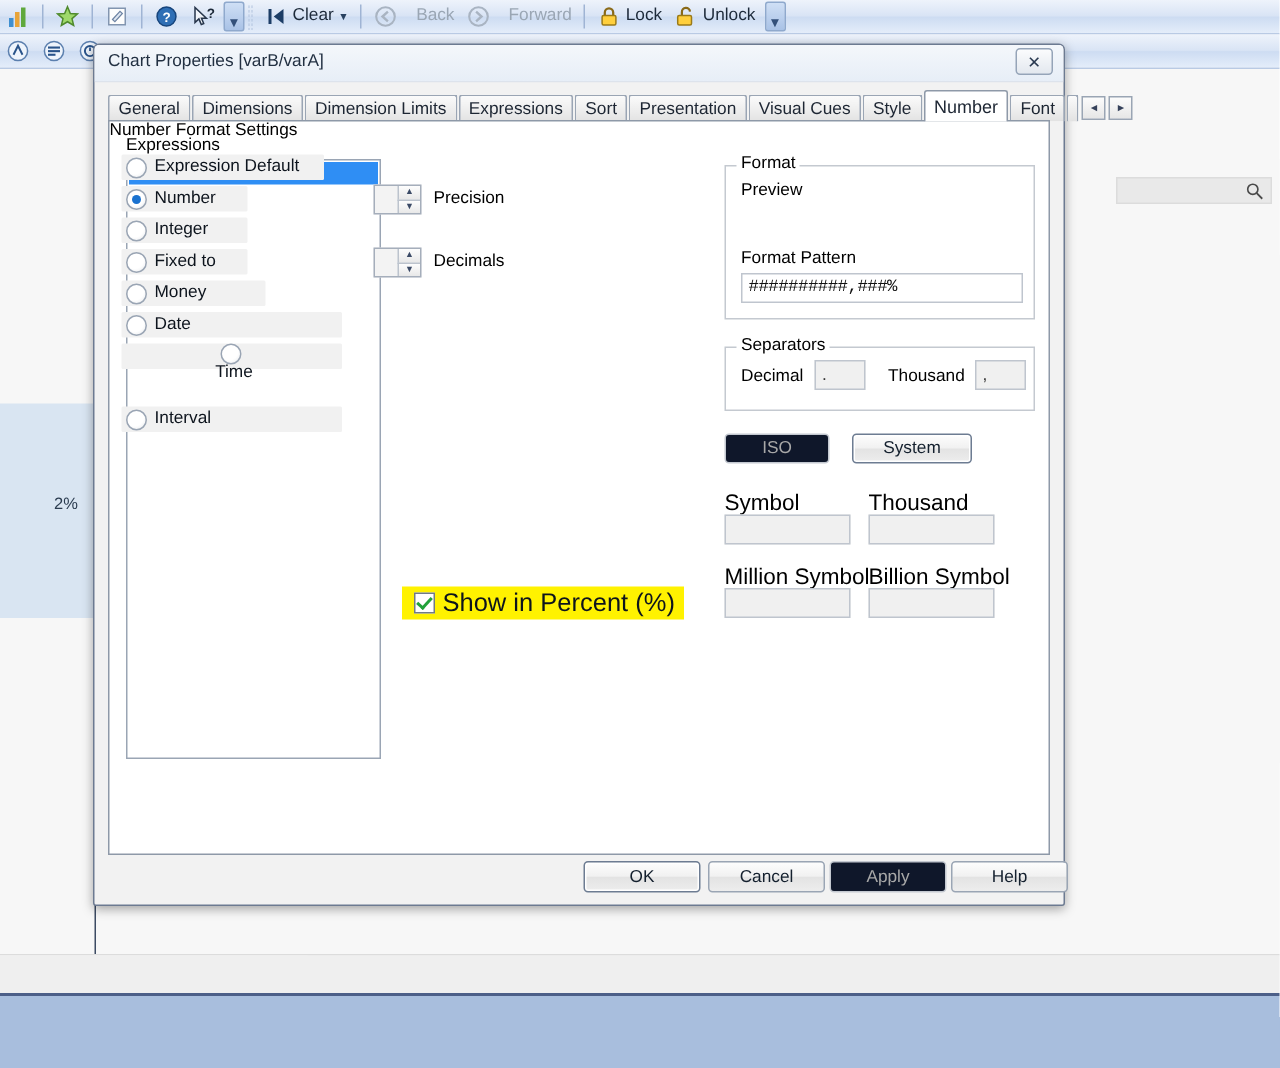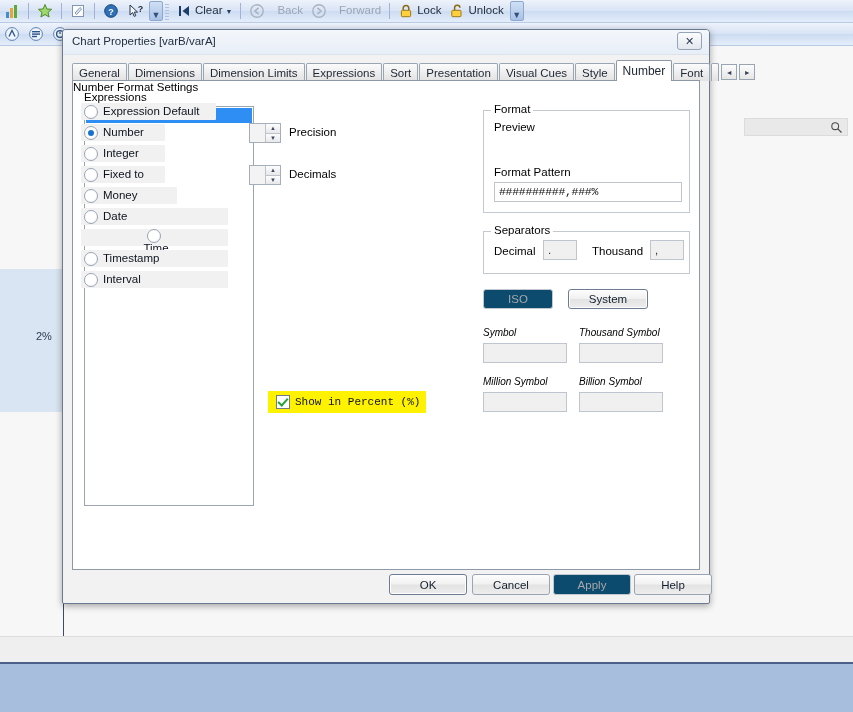--- a/index.html
+++ b/index.html
@@ -374,21 +374,21 @@
   }
   #percent-cb::after {
     content: "";
     position: absolute;
     left: 3px; top: 0px;
     width: 4px; height: 8px;
     border: solid #22a13a;
     border-width: 0 2px 2px 0;
     transform: rotate(42deg);
   }
-  #percent-label { font-size: 11px; color: #0d141d; font-family: Liberation Mono, monospace; }
+  #percent-label { font-size: 17px; color: #0d141d; }
 
   
   #grp-format {
     top: 29px; left: 410px;
     width: 207px; height: 103px;
     background: #ffffff;
   }
   #grp-separators {
     top: 150px; left: 410px;
     width: 207px; height: 43px;
@@ -435,27 +435,27 @@
     border: 1px solid #9aa5b4;
     border-radius: 3px;
     background: linear-gradient(to bottom,#fdfdfd 0%,#f1f1f1 48%,#e3e3e3 52%,#ededed 100%);
     font-size: 11.5px;
     color: #14202e;
     display: flex;
     align-items: center;
     justify-content: center;
     box-sizing: border-box;
   }
-  .btn.disabled { color: #a8a8a8; border-color: #c3c8d0; background: #0c4a6e; }
+  .btn.disabled { color: #a8a8a8; border-color: #c3c8d0; background: #0f172a; }
   .btn.default { border-color: #6d7c92; box-shadow: inset 0 0 0 1px #ffffff; }
 
   #iso-btn   { top: 208px; left: 410px; width: 70px; height: 20px; }
   #system-btn{ top: 208px; left: 495px; width: 80px; height: 20px; }
 
-  .sym-label { position: absolute; font-size: 10px; color: #000; font-style: italic; }
+  .sym-label { position: absolute; font-size: 15px; color: #000; }
   .sym-box {
     position: absolute;
     width: 84px; height: 20px;
     border: 1px solid #bfc5ce;
     background: #f0f0f0;
     box-sizing: border-box;
   }
 
   
   #dialog-footer {
@@ -690,24 +690,20 @@
       <div class="radio-row" style="top:127px; width:147px;">
         <span class="rb"></span>
         <span class="rlabel">Date</span>
       </div>
 
       <div class="radio-row" style="top:148px; width:147px;flex-direction:column;">
         <span class="rb"></span>
         <span class="rlabel">Time</span>
       </div>
 
-      <div class="radio-row" style="top:169px; width:147px;">
-        <span class="rb"></span>
-        <span class="rlabel">Timestamp</span>
-      </div>
 
       <div class="radio-row" style="top:190px; width:147px;">
         <span class="rb"></span>
         <span class="rlabel">Interval</span>
       </div>
 
       <div class="spinner" style="top:42px; left:176px;">
         <div class="spin-btns">
           <div class="spin-btn">▲</div>
           <div class="spin-btn">▼</div>

